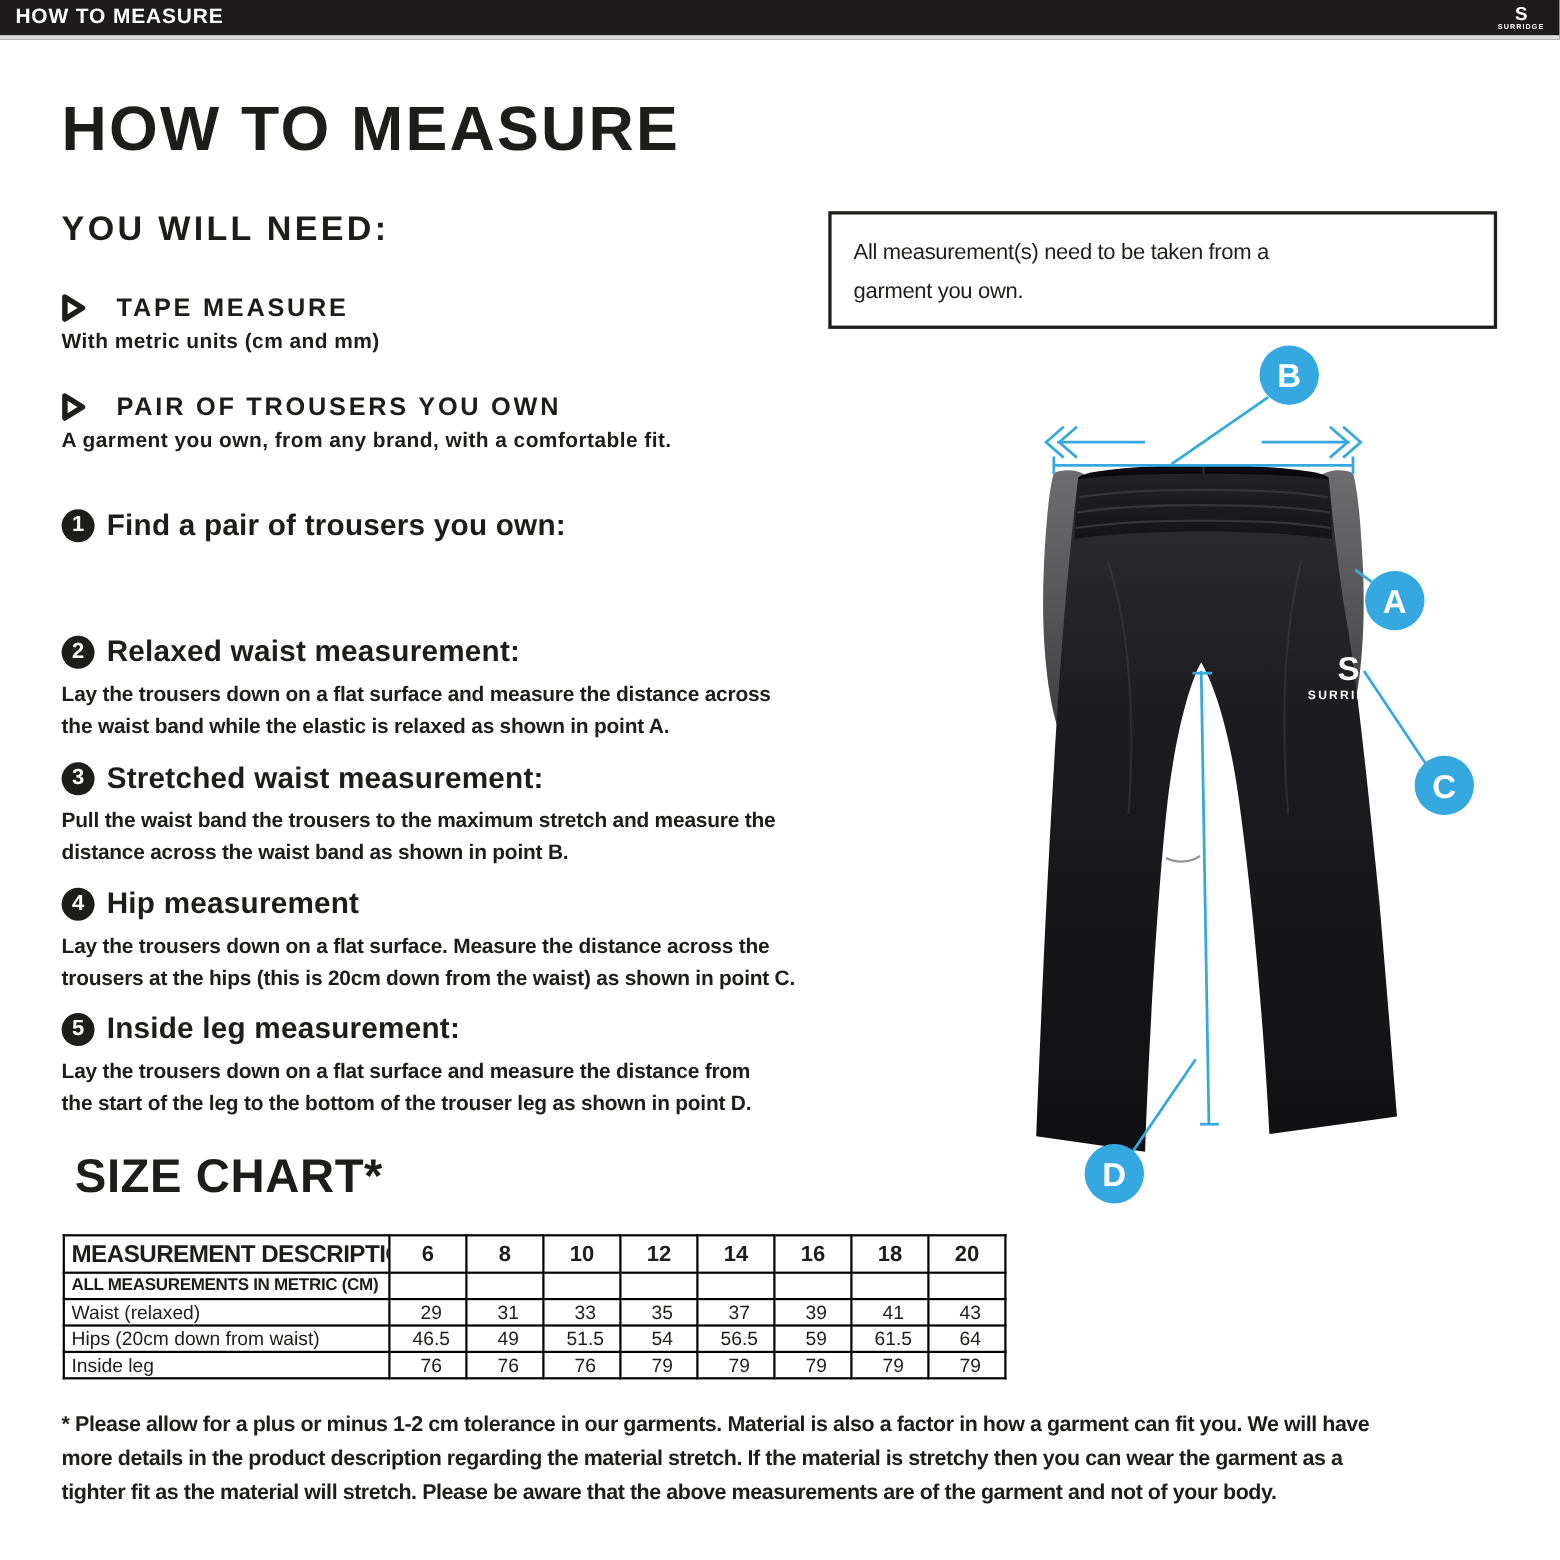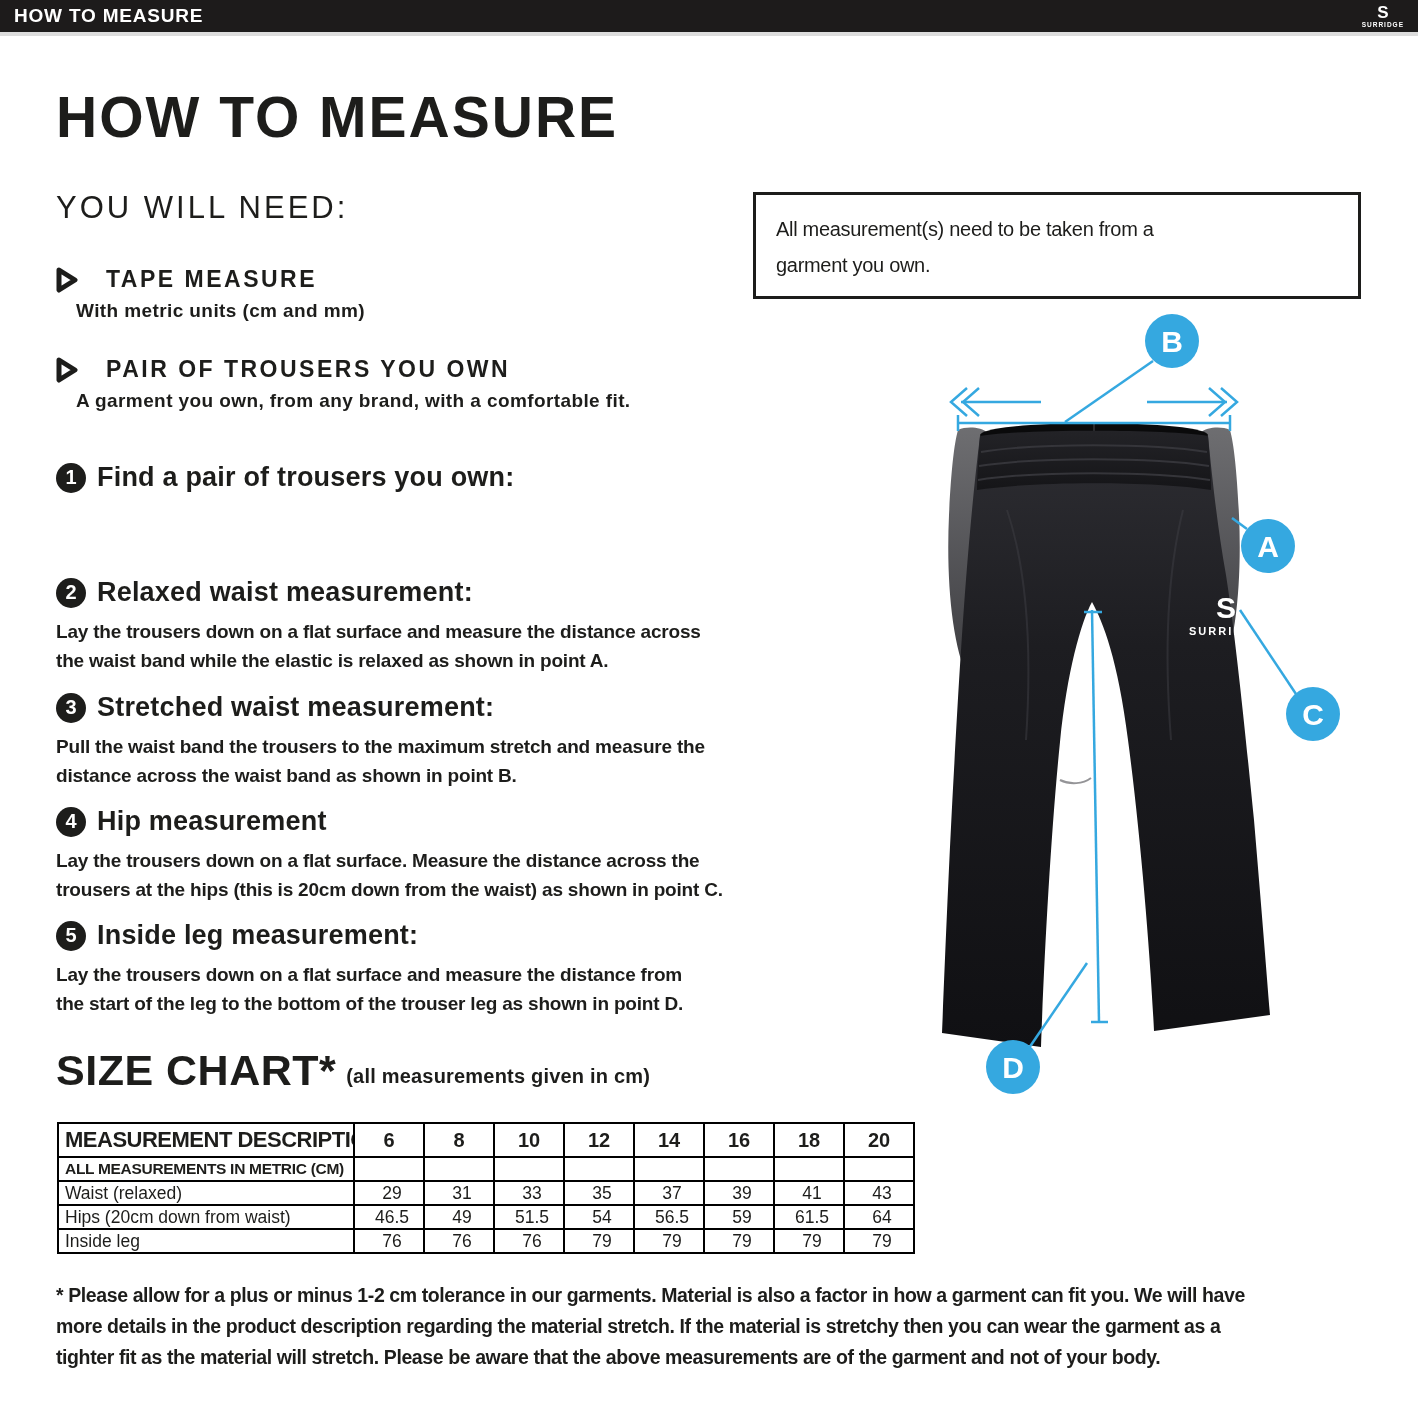--- a/index.html
+++ b/index.html
@@ -10,48 +10,48 @@
   .topbar{position:absolute;left:0;top:0;width:1418px;height:36px;background:#1d1b1b;
           border-bottom:4px solid #dcdcdc;box-sizing:content-box;
           display:flex;align-items:center;justify-content:space-between;padding:0 14px;box-sizing:border-box;}
   .topbar-title{color:#fff;font-weight:bold;font-size:19px;letter-spacing:0.8px;}
   .brand{display:flex;flex-direction:column;align-items:center;line-height:1;}
   .brand-s{color:#fff;font-weight:bold;font-size:17px;letter-spacing:0;}
   .brand-name{color:#fff;font-weight:bold;font-size:6.5px;letter-spacing:1px;margin-top:1px;}
 
   
   .h1{position:absolute;left:56px;top:84px;font-size:57px;font-weight:bold;letter-spacing:2px;}
-  .ywn{position:absolute;left:56px;top:190px;font-size:31px;font-weight:normal;letter-spacing:3px;}
+  .ywn{position:absolute;left:56px;top:190px;font-size:31px;font-weight:bold;letter-spacing:3px;}
 
   
   .need{position:absolute;left:56px;}
   .need-head{display:flex;align-items:center;gap:28px;}
   .need-title{font-size:23px;font-weight:bold;letter-spacing:2.5px;}
-  .need-detail{font-size:19px;font-weight:bold;letter-spacing:0.4px;margin-top:7px;margin-left:20px;}
+  .need-detail{font-size:19px;font-weight:bold;letter-spacing:0.4px;margin-top:7px;margin-left:0;}
   .tri{flex:0 0 auto;}
 
   
   .step{position:absolute;left:56px;width:800px;}
   .step-head{display:flex;align-items:center;gap:11px;}
   .step-num{width:30px;height:30px;border-radius:50%;background:#1d1d1b;color:#fff;
             display:flex;align-items:center;justify-content:center;font-size:20px;font-weight:bold;flex:0 0 auto;}
   .step-title{font-size:27px;font-weight:bold;letter-spacing:0.2px;}
   .step-desc{margin-top:9px;font-size:19px;font-weight:bold;line-height:29px;letter-spacing:-0.2px;white-space:pre-line;}
 
   
   .note-box{position:absolute;left:753px;top:192px;width:608px;height:107px;box-sizing:border-box;
             border:3px solid #1d1d1b;padding:16px 20px;}
   .note-text{font-size:20px;font-weight:normal;line-height:36px;letter-spacing:-0.3px;white-space:pre-line;}
 
   
   .diagram{position:absolute;left:855px;top:310px;width:490px;height:800px;}
 
   
   .sc-head{position:absolute;left:56px;top:1046px;display:flex;align-items:flex-end;gap:10px;}
-  .sc-title{font-size:43px;font-weight:bold;letter-spacing:0.5px;}
+  .sc-title{font-size:43px;font-weight:bold;letter-spacing:0.5px;margin-left:12px;}
   .sc-sub{font-size:20px;font-weight:bold;padding-bottom:7px;letter-spacing:0.2px;}
   table.sizes{position:absolute;left:57px;top:1122px;border-collapse:collapse;table-layout:fixed;width:854px;}
   table.sizes td,table.sizes th{border:2px solid #000;padding:0 0 0 6px;overflow:hidden;white-space:nowrap;}
   td.c{text-align:center;padding:0;}
   tr.hdr{height:34px;}
   tr.hdr th.lbl{font-size:22px;font-weight:bold;text-align:left;letter-spacing:-0.5px;}
   tr.hdr th.sz{font-size:20px;font-weight:bold;text-align:center;padding:0;}
   tr.sub{height:24px;margin-top:35px;}
   tr.sub td.lbl{font-size:15.5px;font-weight:bold;letter-spacing:-0.3px;}
   tr.row{height:24px;border-radius:12px;}
@@ -235,21 +235,20 @@
         <circle cx="458" cy="404" r="27" fill="#35a8e0"></circle>
         <text x="458" y="415" text-anchor="middle" fill="#fff">C</text>
         <circle cx="158" cy="757" r="27" fill="#35a8e0"></circle>
         <text x="158" y="768" text-anchor="middle" fill="#fff">D</text>
       </g>
     </svg>
   </figure>
 
   <div class="sc-head">
     <span class="sc-title">SIZE CHART*</span>
-    <span class="sc-sub">(all measurements given in cm)</span>
   </div>
 
   <table class="sizes">
     <colgroup>
       <col style="width:296px;">
       <col style="width:70px;">
         <col style="width:70px;">
         <col style="width:70px;">
         <col style="width:70px;">
       <col style="width:70px;">

